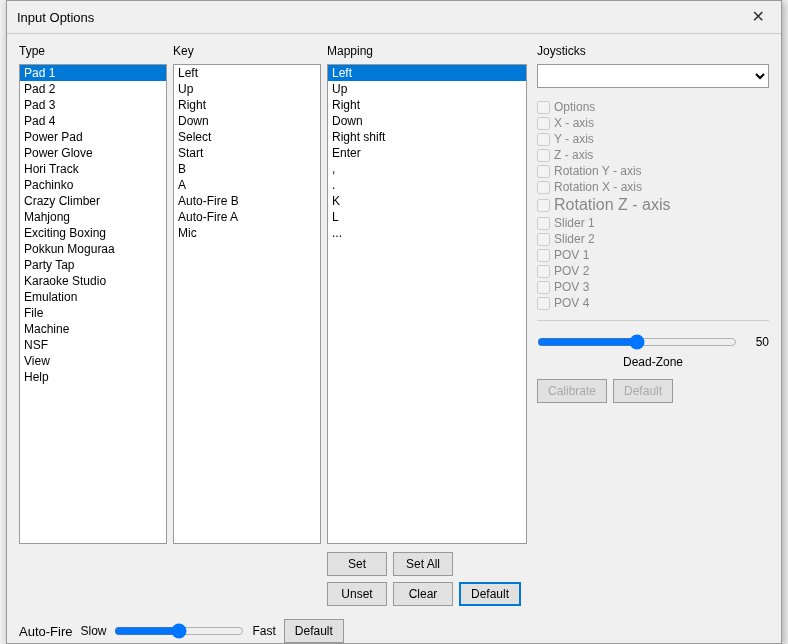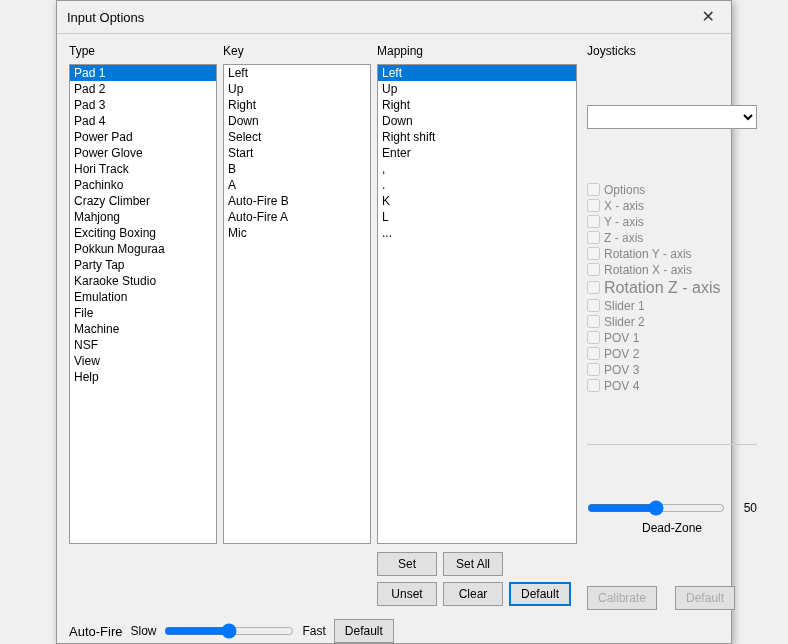--- a/index.html
+++ b/index.html
@@ -10,21 +10,21 @@
       display: flex;
       justify-content: center;
       align-items: center;
       width: 788px;
       height: 644px;
     }
     .dialog {
       background: #f0f0f0;
       border: 1px solid #999;
       box-shadow: 2px 2px 8px rgba(0,0,0,0.3);
-      width: 676px;
+      width: 776px;
       height: 644px;
       display: flex;
       flex-direction: column;
     }
     .title-bar {
       background: #f0f0f0;
       border-bottom: 1px solid #ccc;
       padding: 6px 10px;
       display: flex;
       justify-content: space-between;
@@ -83,21 +83,20 @@
     }
     .listbox-item.selected {
       background: #0078d7;
       color: white;
     }
     .joysticks-panel {
       flex: 1;
       display: flex;
       flex-direction: column;
       gap: 4px;
-      justify-content: space-between;
     }
     .joysticks-label {
       font-size: 12px;
       margin-bottom: 2px;
     }
     .joysticks-select {
       width: 100%;
       height: 24px;
       border: 1px solid #999;
       background: white;
@@ -137,21 +136,21 @@
       flex: 1;
       height: 18px;
     }
     .deadzone-value {
       width: 28px;
       text-align: right;
       font-size: 12px;
     }
     .calib-row {
       display: flex;
-      gap: 18px;
+      gap: 6px;
       margin-top: 6px;
     }
     .btn {
       height: 24px;
       min-width: 60px;
       padding: 0 10px;
       border: 1px solid #999;
       background: #e1e1e1;
       font-size: 12px;
       cursor: pointer;

